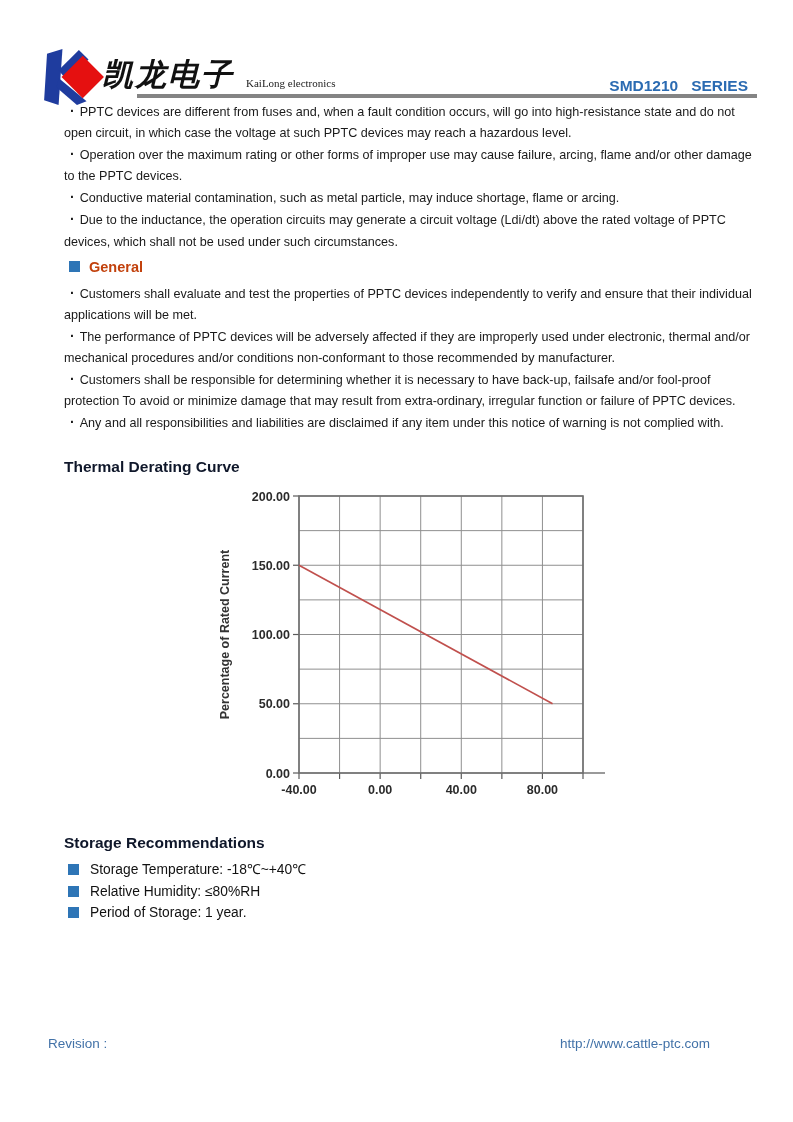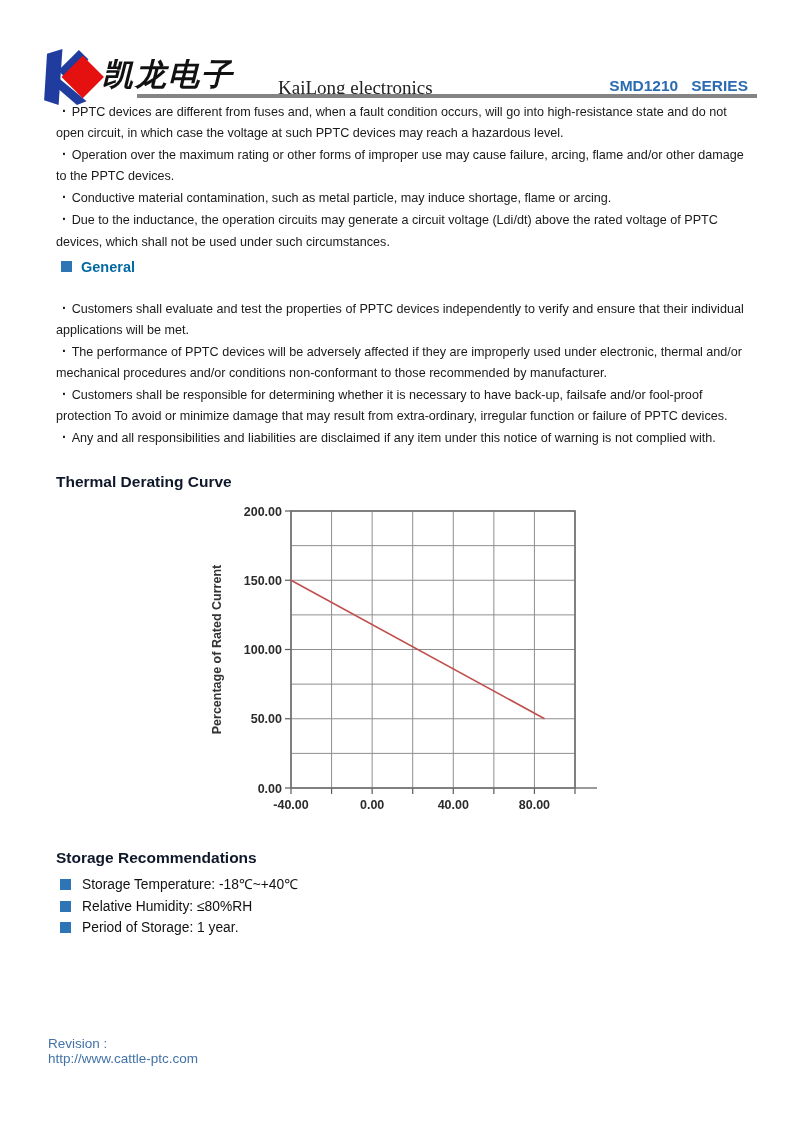--- a/index.html
+++ b/index.html
@@ -12,44 +12,44 @@
 
   
   .logo-icon { position:absolute; left:44px; top:49px; }
   .brand-cn {
     position:absolute; left:102px; top:56px; width:150px;
     font-family:"DejaVu Sans", sans-serif; font-weight:bold; font-style:italic;
     font-size:31px; line-height:36px; color:#111; letter-spacing:2px; white-space:nowrap;
   }
   .brand-en {
     position:absolute; left:246px; top:77px;
-    font-family:"Liberation Serif", serif; font-size:19px; color:#222;margin-left:32px;
+    font-family:"Liberation Serif", serif; font-size:11px; color:#222;
   }
   .series-title {
     position:absolute; right:45px; top:77px;
     font-size:15.5px; font-weight:bold; color:#2B6BB2; white-space:pre;margin-left:40px;
   }
   .header-rule {
     position:absolute; left:137px; top:94px; width:620px; height:4px;
     background:#848484;
   }
 
   
-  .content { position:absolute; left:56px; top:101px; width:700px; }
+  .content { position:absolute; left:64px; top:101px; width:700px; }
 
   .notice-item, .general-item {
     font-size:12.6px; line-height:21.1px; text-indent:6px; color:#1a1a1a;
   }
   .notice-item::before, .general-item::before {
     content:"·"; font-weight:bold; font-size:14px; margin-right:5px;
   }
 
   .general-heading {
-    font-size:14.5px; line-height:22px; color:#0369a1;
-    margin:3px 0 20px 0; display:flex; align-items:center;
+    font-size:14.5px; line-height:22px; color:#c2410c;
+    margin:3px 0 5px 0; display:flex; align-items:center;
   }
   .general-heading::before {
     content:""; display:inline-block; width:11px; height:11px;
     background:#2E75B6; margin:0 9px 0 5px;
   }
 
   .section-heading {
     font-size:15.5px; font-weight:bold; color:#0f172a; line-height:20px;
   }
   .thermal-heading { margin-top:23px; }
@@ -73,21 +73,21 @@
   }
   .storage-item::before {
     content:""; display:inline-block; flex:0 0 auto; width:11px; height:11px;
     background:#2E75B6; margin:0 11px 0 4px;
   }
 
   
   .footer {
     position:absolute; left:48px; right:83px; top:1036px;
     display:flex; justify-content:space-between;
-    font-size:13.5px; color:#4272A8;flex-direction:column;
+    font-size:13.5px; color:#4272A8;
   }
   .footer-url { color:#4272A8; text-decoration:none; }
 </style>
 </head>
 <body>
 
 <div class="page">
 
   <div>
     <svg class="logo-icon" width="62" height="56" viewBox="0 0 64 58" aria-hidden="true">

